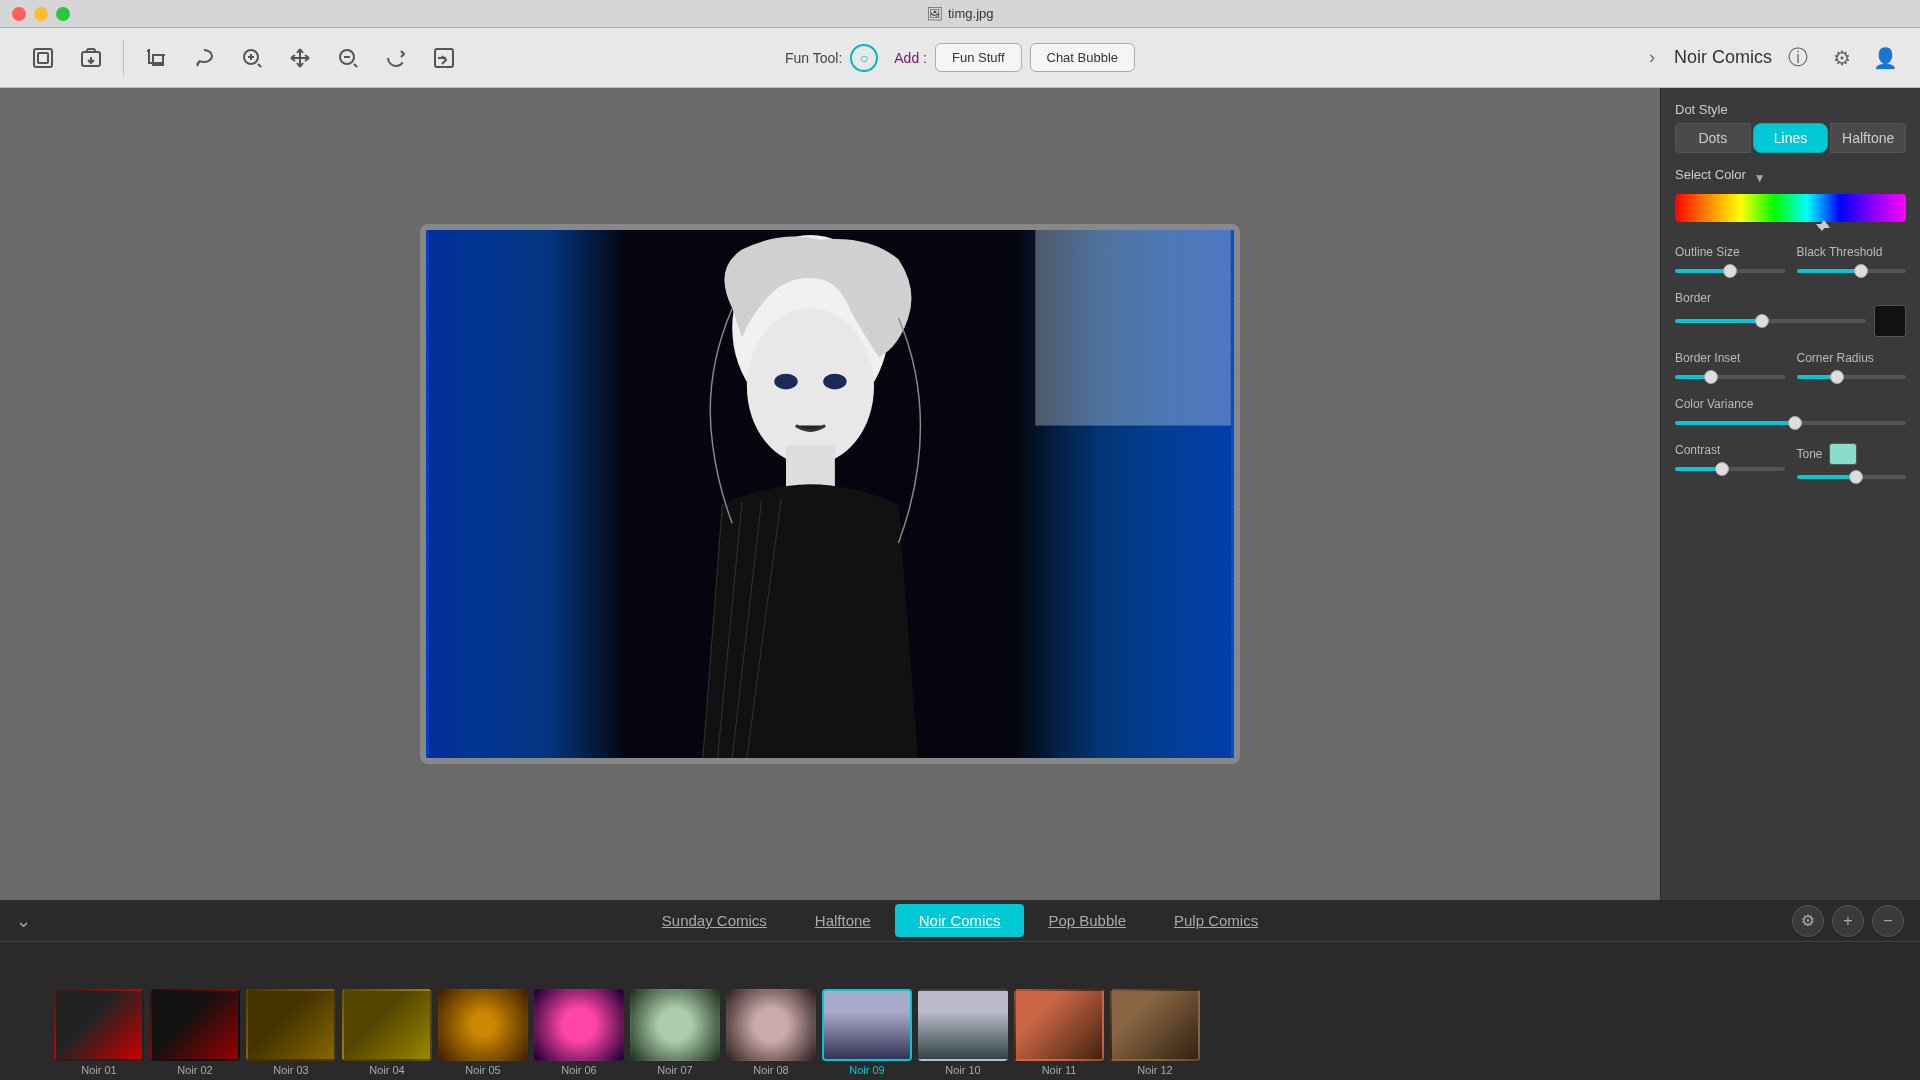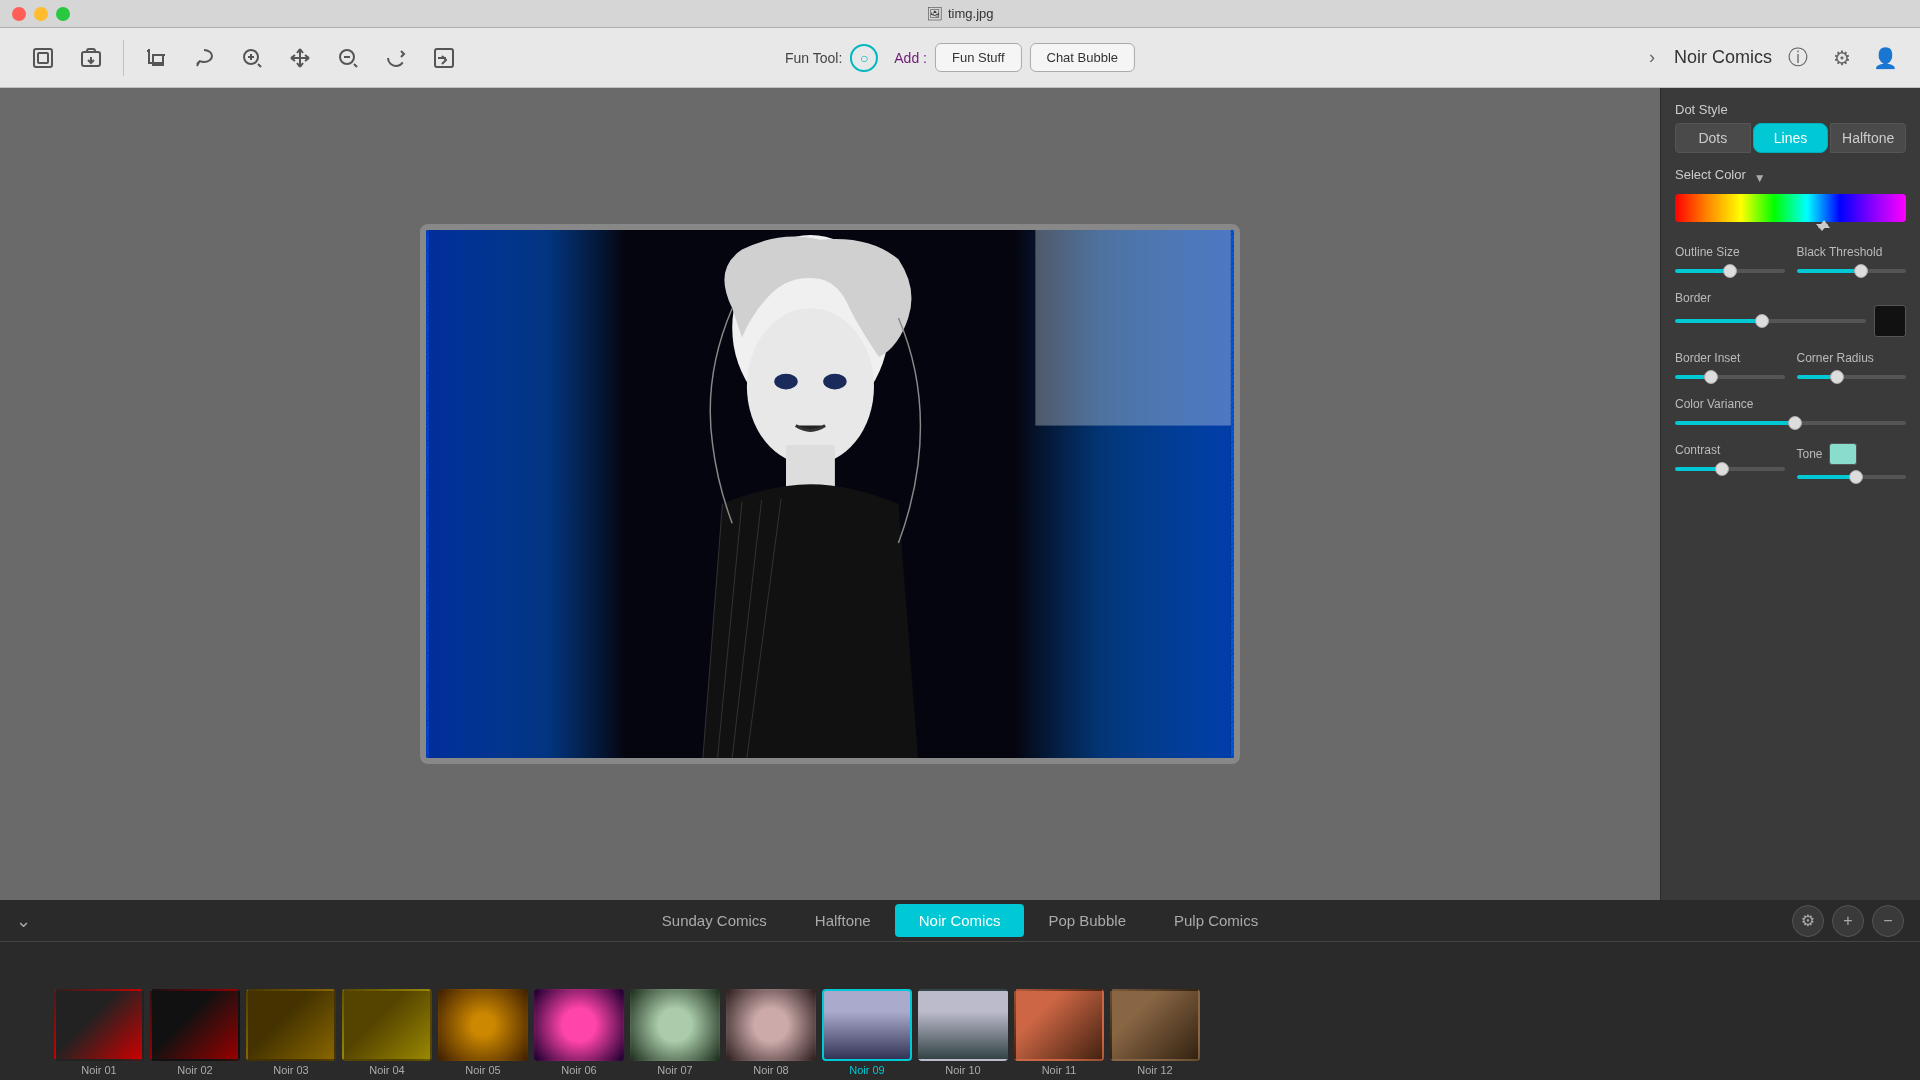--- a/index.html
+++ b/index.html
@@ -348,20 +348,21 @@
       position: relative;
     }
     .cat-tab {
       padding: 8px 24px;
       font-size: 15px;
       color: #aaa;
       cursor: pointer;
       border: none;
       background: transparent;
       border-radius: 0;
+      text-decoration: underline;
     }
     .cat-tab.active {
       background: #00c8d4;
       color: #fff;
       border-radius: 4px;
     }
     .bottom-left-btn {
       position: absolute;
       left: 16px;
       top: 50%;

